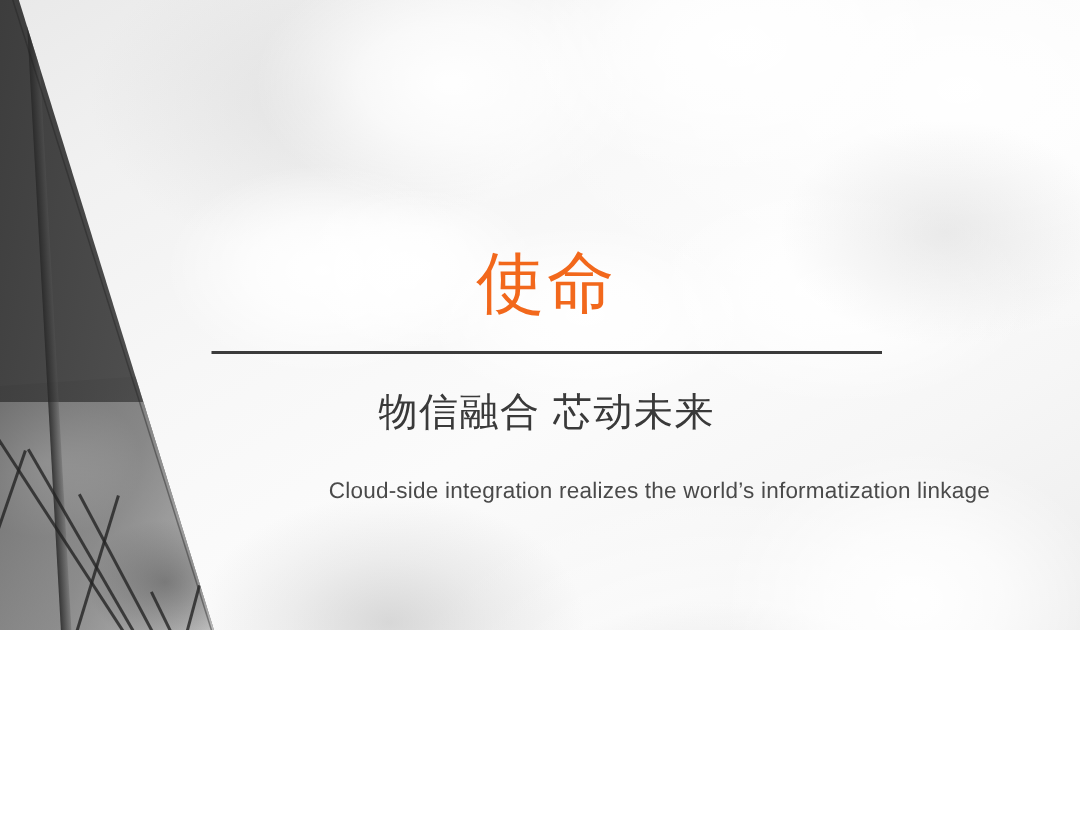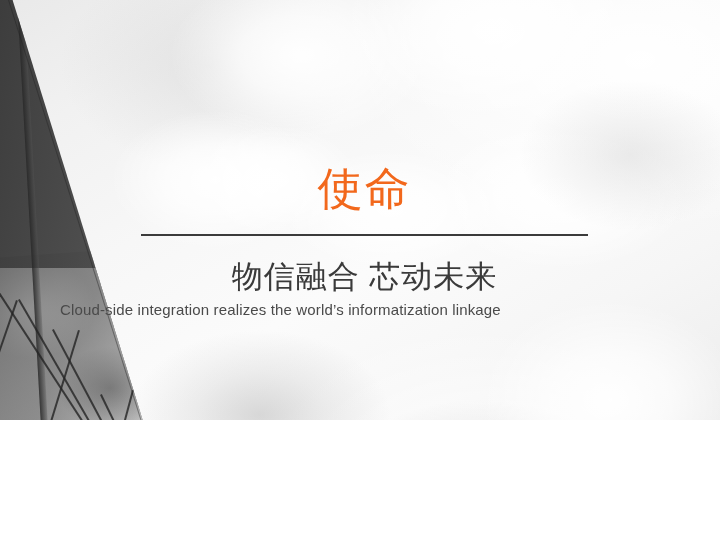--- a/index.html
+++ b/index.html
@@ -176,33 +176,33 @@
     height: 2px;
     background: #3b3b3b;
   }
 
   .subtitle {
     position: absolute;
     left: 141px;
     top: 258px;
     width: 447px;
     text-align: center;
-    font-size: 31px;
+    font-size: 26px;
     line-height: 1.25;
     color: #3a3a3a;
     letter-spacing: 1px;
     white-space: nowrap;
   }
 
   .body-lines {
     position: absolute;
     left: 60px;
-    top: 297px;
+    top: 315px;
     width: 600px;
-    text-align: left;
+    text-align: right;
   }
   .body-line {
     font-size: 15px;
     line-height: 25px;
     color: #4a4a4a;
     letter-spacing: 0.15px;
     white-space: nowrap;
   }
 </style>
 </head>

